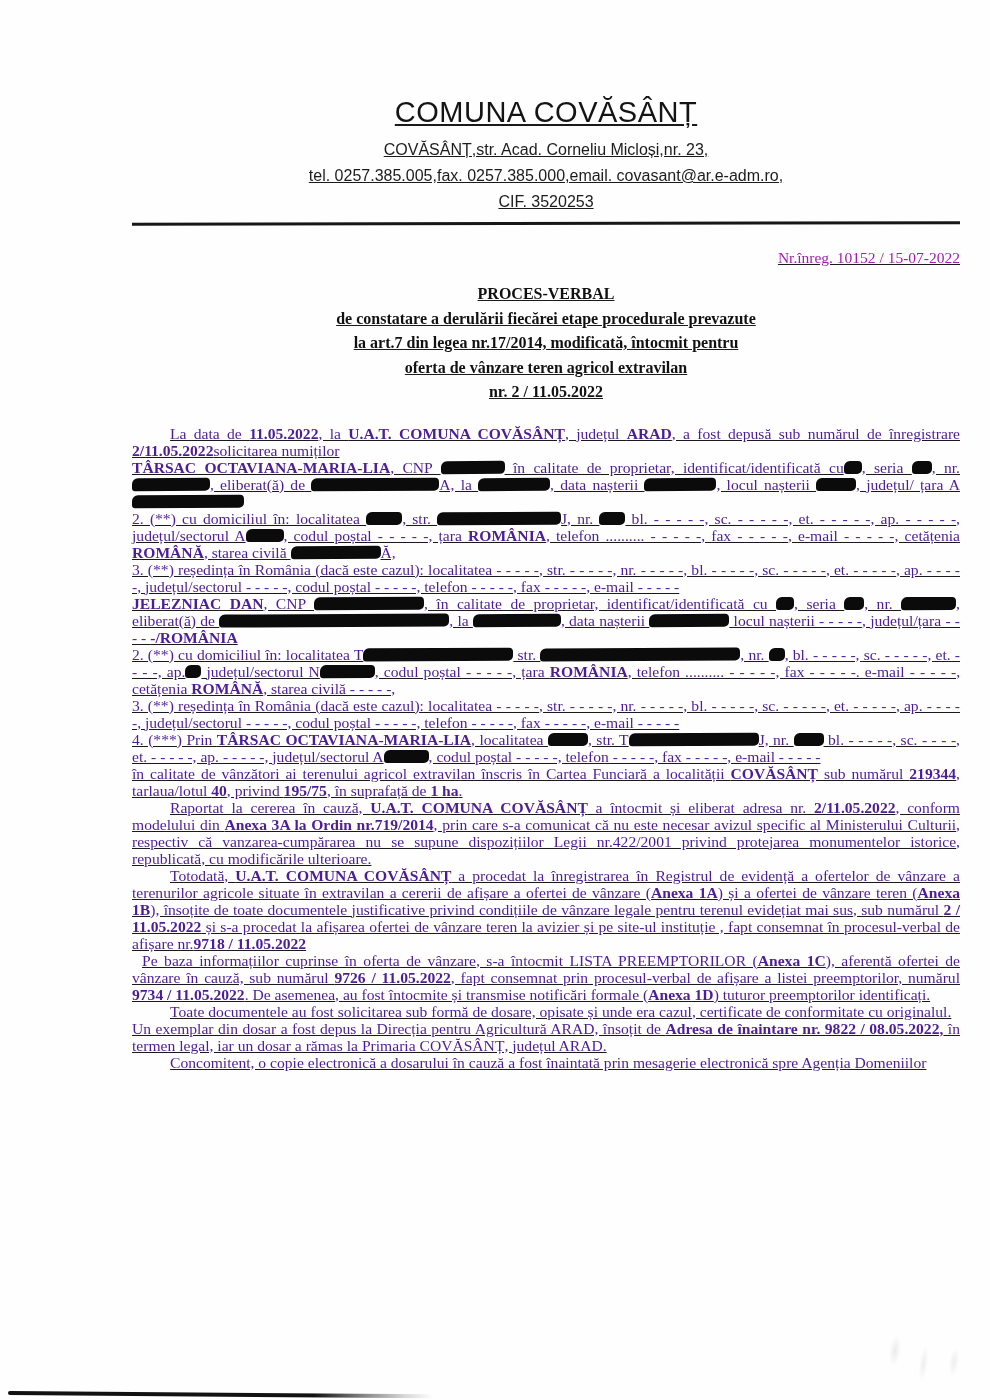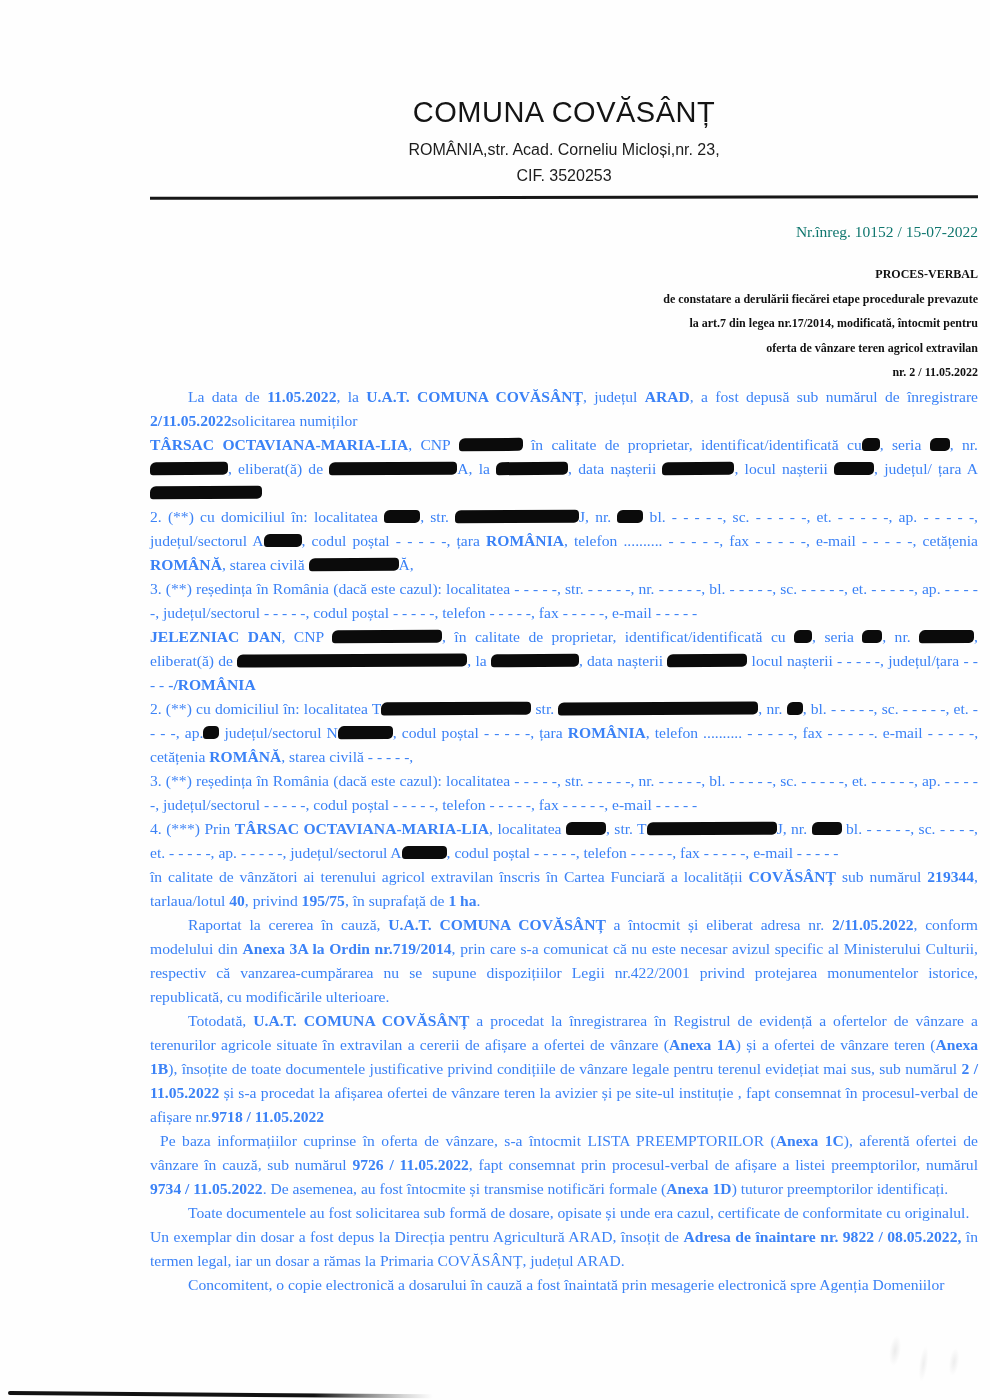--- a/index.html
+++ b/index.html
@@ -10,38 +10,39 @@
     color: #1a1a1a;
     overflow: hidden;
   }
   .page {
     position: relative;
     width: 990px; height: 1400px;
     background: #fefefe;
   }
   .content {
     position: absolute;
-    left: 150px; top: 0;
+    left: 132px; top: 0;
     width: 828px;
+    text-decoration: underline;
   }
   
   .letterhead { text-align: center; padding-top: 96px; font-family: "Liberation Sans", sans-serif; }
   .org-name { font-size: 29px; letter-spacing: 0.5px; color: #141414; }
   .addr { font-size: 16px; line-height: 26px; color: #1c1c1c; margin-top: 8px; }
   .addr div { white-space: nowrap; }
   .rule {
     margin-top: 7px; height: 3px; background: #171717;
     transform: rotate(-0.12deg);
   }
   
-  .regline { text-align: right; margin-top: 24px; font-size: 15.5px; color: #0f766e; }
+  .regline { text-align: right; margin-top: 24px; font-size: 15.5px; color: #a21caf; }
   
-  .title-block { text-align: right; margin-top: 21px; font-weight: bold; font-size: 12px; line-height: 24.5px; color: #111; }
+  .title-block { text-align: center; margin-top: 15px; font-weight: bold; font-size: 16px; line-height: 24.5px; color: #111; }
   
-  .body-text { font-size: 15.6px; line-height: 24px; text-align: justify; color: #3b82f6; }
+  .body-text { margin-top: 20px; font-size: 15.6px; line-height: 17px; text-align: justify; color: #4c1d95; }
   .par { margin: 0; }
   .par.ind1 { text-indent: 38px; }
   .par.ind2 { text-indent: 10px; }
   .par b { font-weight: 700; }
   .redact {
     display: inline-block;
     height: 13px;
     background: #0b0b0b;
     border-radius: 6px 4px 5px 3px;
     vertical-align: middle;
@@ -70,21 +71,22 @@
 </style>
 </head>
 <body>
 
 <div class="page">
   <div class="content">
 
     <div class="letterhead">
       <div class="org-name">COMUNA COVĂSÂNȚ</div>
       <div class="addr">
-        <div>ROMÂNIA,str. Acad. Corneliu Micloși,nr. 23,</div>
+        <div>COVĂSÂNȚ,str. Acad. Corneliu Micloși,nr. 23,</div>
+        <div>tel. 0257.385.005,fax. 0257.385.000,email. covasant@ar.e-adm.ro,</div>
         <div>CIF. 3520253</div>
       </div>
       <div class="rule"></div>
     </div>
 
     <div class="regline">Nr.înreg. 10152 / 15-07-2022</div>
 
     <div class="title-block">
         <div>PROCES-VERBAL</div>
         <div>de constatare a derulării fiecărei etape procedurale prevazute</div>

